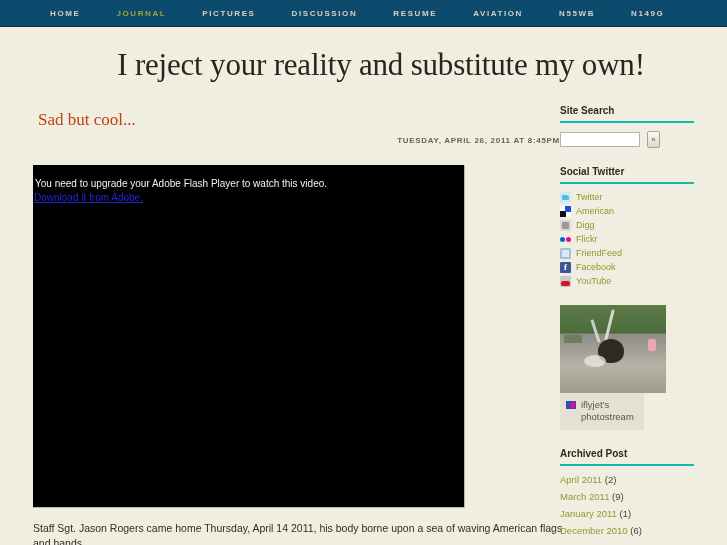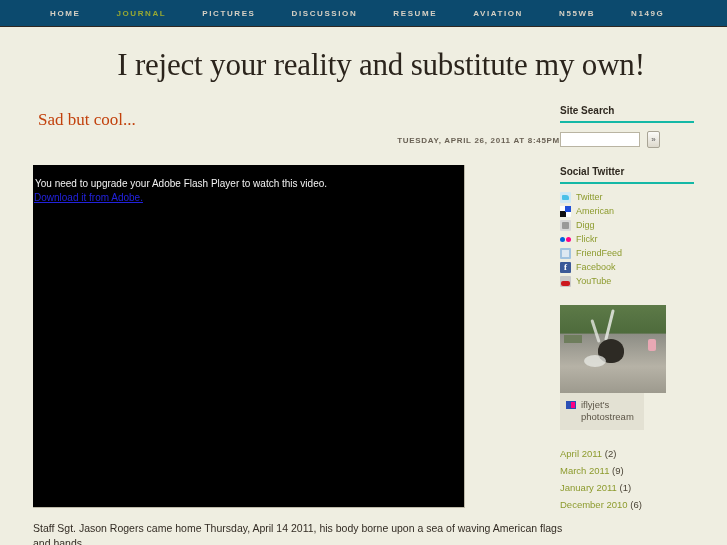--- a/index.html
+++ b/index.html
@@ -211,20 +211,21 @@
         <div class="splash"></div>
         <div class="person"></div>
       </div>
       <div class="photo-cap">
         <span class="ficon"></span>
         <a href="#">iflyjet's photostream</a>
       </div>
     </div>
 
     <div class="side-block">
+      <div class="side-h">Archived Post</div>
       <ul class="archive">
         <li>
           <a href="#">April 2011</a>
           <span>(2)</span>
         </li>
         <li>
           <a href="#">March 2011</a>
           <span>(9)</span>
         </li>
         <li>

